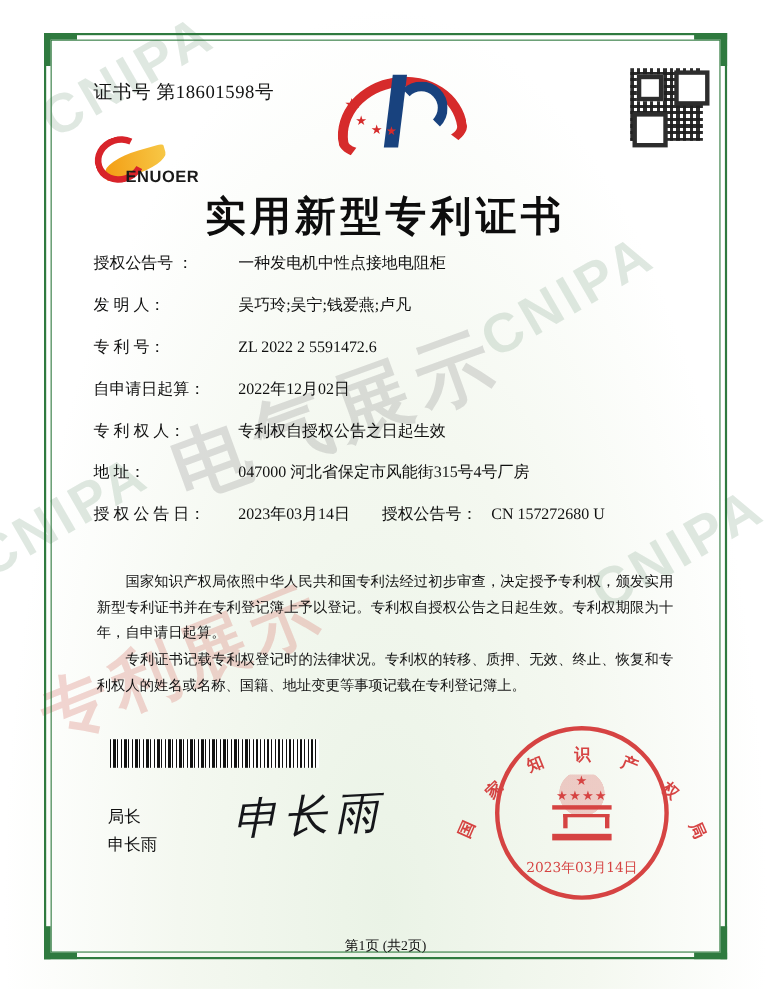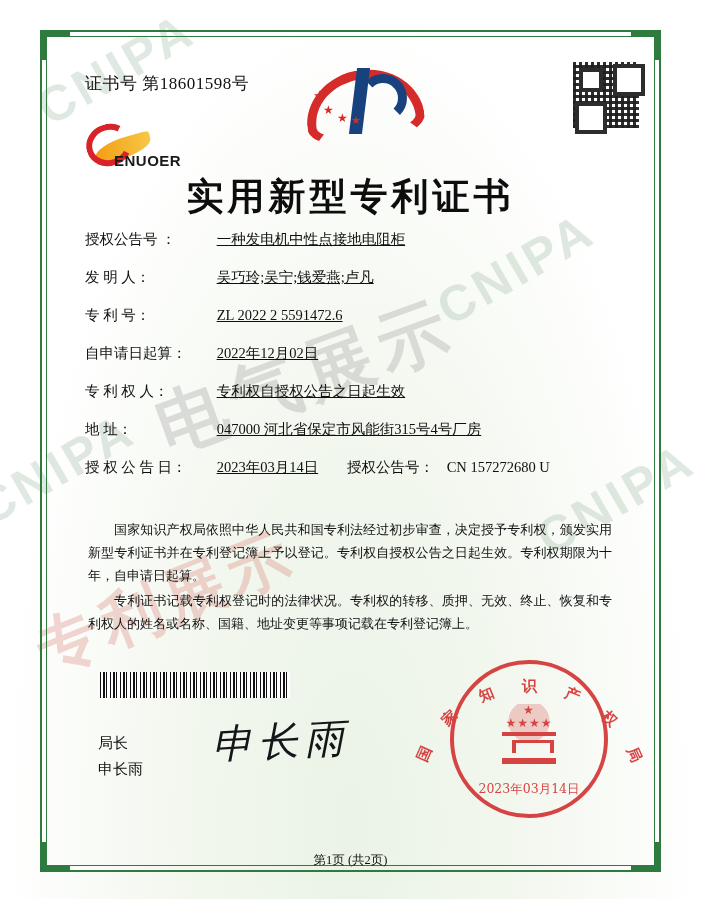--- a/index.html
+++ b/index.html
@@ -214,21 +214,20 @@
     color: #0f0f0f;
     white-space: nowrap;
   }
   .row .lbl {
     display: inline-block;
     width: 104px;
     letter-spacing: 0px;
   }
   .row .val {
     display: inline-block;
-    text-decoration: underline;
   }
   .row .val2 {
     position: absolute;
     left: 262px;
     top: 0;
   }
   .row .val2 .lbl2 {
     display: inline-block;
     width: 96px;
   }

